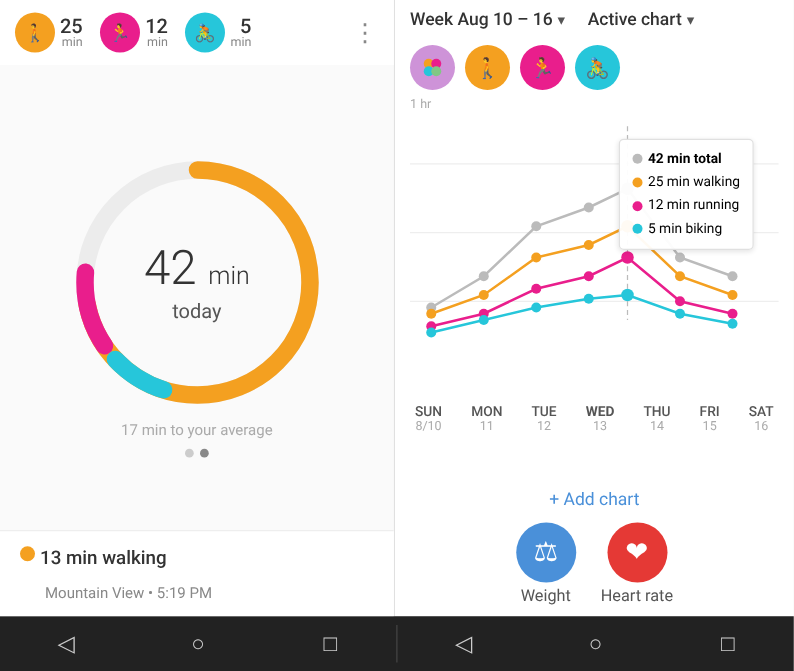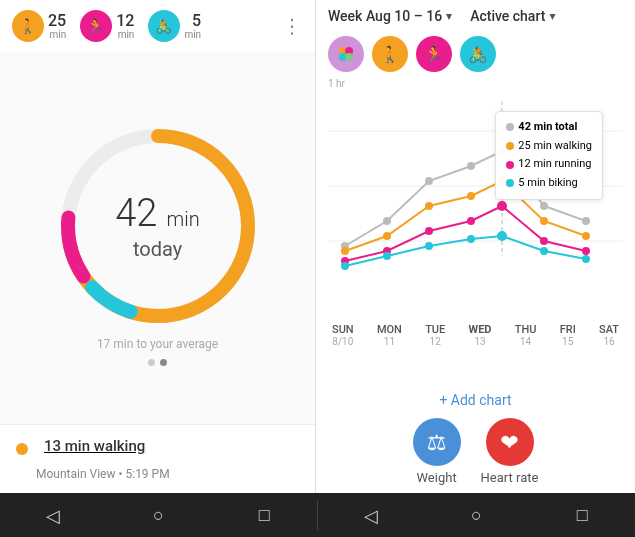--- a/index.html
+++ b/index.html
@@ -93,23 +93,22 @@
     }
     .dot.active { background: #888; }
     
     .activity-bar {
       padding: 12px 16px;
       border-top: 1px solid #eee;
       background: #fff;
     }
     .activity-title {
       display: flex;
-      align-items: flex-end;
-      gap: 16px;
-      text-decoration: underline;
+      align-items: flex-start;
+      gap: 4px;
     }
     .activity-dot {
       width: 12px; height: 12px;
       border-radius: 50%;
       background: #f4a020;
     }
     .activity-name { font-size: 15px; font-weight: 500; color: #333; }
     .activity-meta { font-size: 12px; color: #888; margin-top: 12px; padding-left: 20px; }
 
     
@@ -302,21 +301,21 @@
 
           <circle cx="105" cy="105" r="90" fill="none" stroke="#e91e8c" stroke-width="14" stroke-dasharray="62 507" stroke-dashoffset="-370" transform="rotate(-90 105 105)" stroke-linecap="round"></circle>
 
           <circle cx="105" cy="105" r="90" fill="none" stroke="#26c6da" stroke-width="14" stroke-dasharray="46 523" stroke-dashoffset="-310" transform="rotate(-90 105 105)" stroke-linecap="round"></circle>
         </svg>
         <div class="ring-center-text">
           <div style="font-size:38px;font-weight:300;color:#333;">
             <span>42</span>
             <span style="font-size:20px;">min</span>
           </div>
-          <div style="font-size:20px;color:#555;margin-top:2px;">today</div>
+          <div style="font-size:16px;color:#555;margin-top:2px;">today</div>
         </div>
       </div>
       <div style="font-size:12px;color:#aaa;margin-top:6px;">17 min to your average</div>
       <div class="page-dots">
         <div class="dot"></div>
         <div class="dot active"></div>
       </div>
     </div>
 
     <div class="activity-bar">

